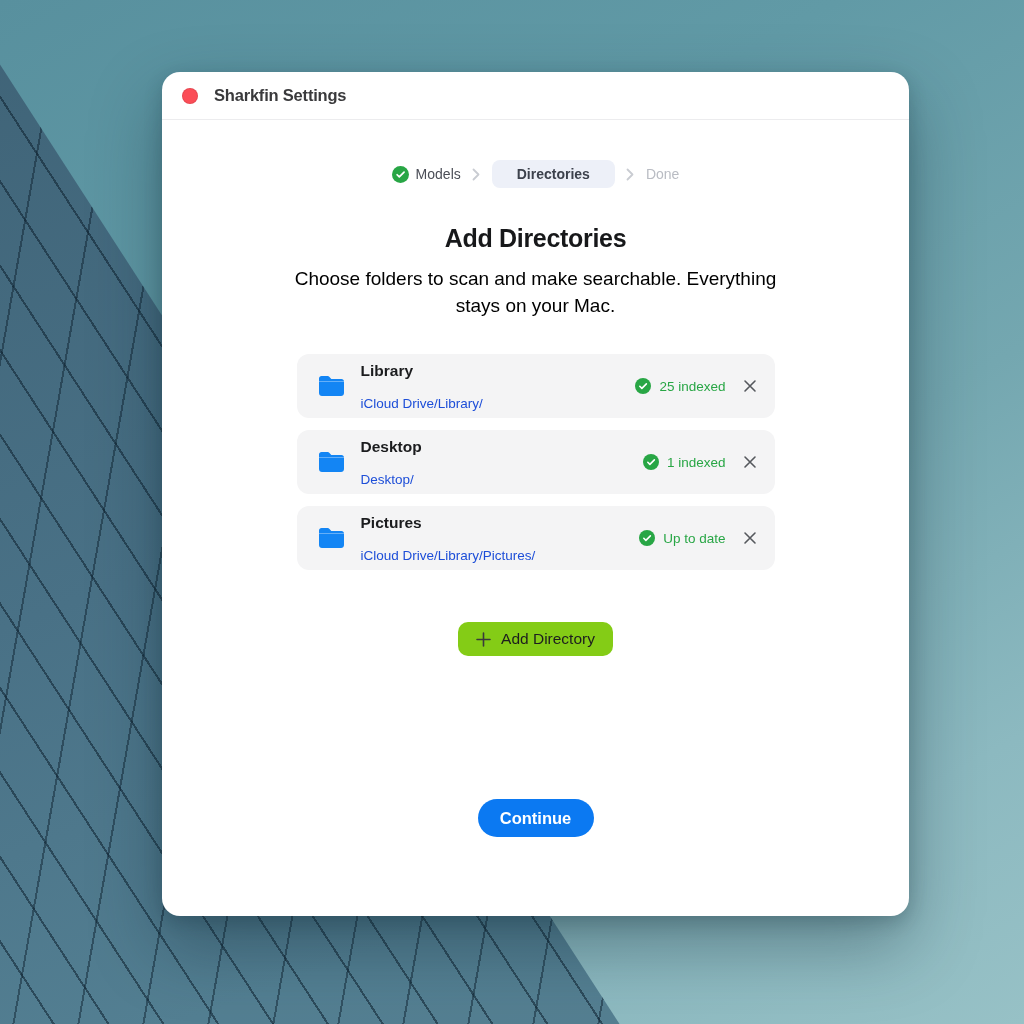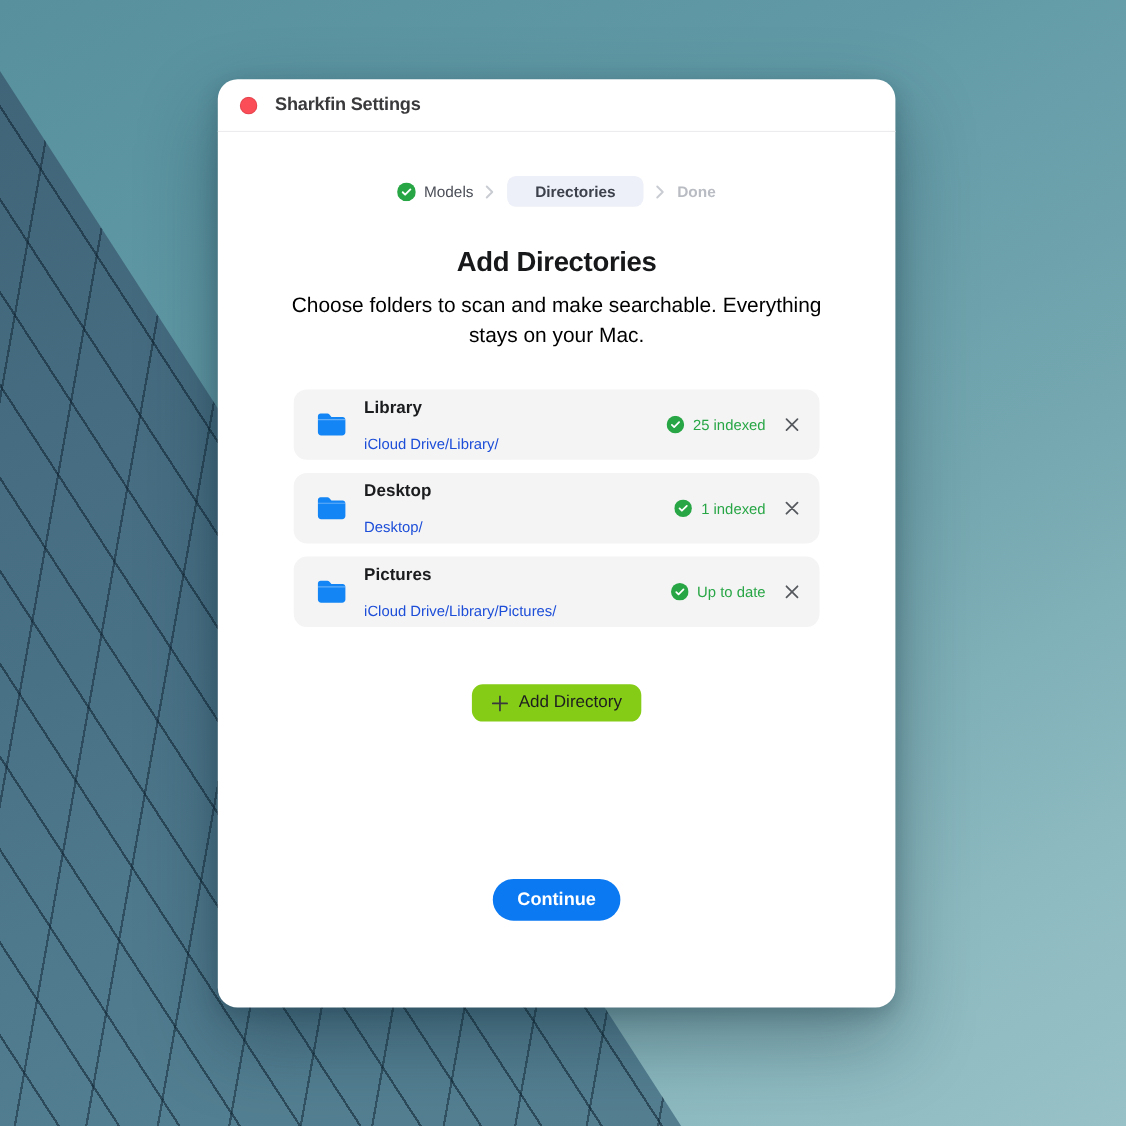--- a/index.html
+++ b/index.html
@@ -10,40 +10,40 @@
   .bg-sky { position:absolute; inset:0;
     background:linear-gradient(150deg,#58909e 0%,#619aa6 30%,#74a7b0 58%,#8cb9c0 82%,#97c1c6 100%); }
   .bg-building { position:absolute; inset:0;
     clip-path:polygon(0 6.3%, 60.5% 100%, 0 100%);
     background:
       repeating-linear-gradient(57deg, rgba(13,32,46,0) 0 44px, rgba(13,32,46,.55) 44px 46px),
       repeating-linear-gradient(100deg, rgba(13,32,46,0) 0 62px, rgba(13,32,46,.48) 62px 64px),
       linear-gradient(160deg,#3f6377 0%,#497186 45%,#537f92 78%,#567f90 100%); }
 
   
-  .window { position:absolute; left:162px; top:72px; width:616px; height:844px;
+  .window { position:absolute; left:162px; top:72px; width:747px; height:844px;
     background:#ffffff; border-radius:18px;
-    box-shadow:0 30px 70px rgba(15,40,52,.38), 0 6px 18px rgba(15,40,52,.22);margin-left:36px; }
+    box-shadow:0 30px 70px rgba(15,40,52,.38), 0 6px 18px rgba(15,40,52,.22); }
 
   .titlebar { height:48px; display:flex; align-items:center; padding:0 20px;
     border-bottom:1px solid #ececee; }
   .traffic-light { width:16px; height:16px; border-radius:50%; background:#fb4d57;
     margin-right:16px; border:0.5px solid rgba(0,0,0,.08); }
   .window-title { font-size:16.5px; font-weight:700; color:#3a3a3c; letter-spacing:-.2px; }
 
   .content { text-align:center; }
 
   
   .stepper { margin-top:40px; display:flex; justify-content:center; align-items:center;
     gap:11px; font-size:14px; }
   .step { display:flex; align-items:center; gap:7px; }
   .step-complete { color:#4b4e57; font-weight:500; }
   .step-active { background:#edf0f8; border-radius:8px; padding:6px 25px;
     font-weight:700; color:#3c414c; }
-  .step-upcoming { color:#b9bcc3; font-weight:700; }
+  .step-upcoming { color:#b9bcc3; font-weight:400; }
   .chev { display:flex; color:#c9ccd2; }
 
   
   .page-title { margin-top:36px; font-size:25px; font-weight:700; color:#17181a;
     letter-spacing:-.3px; }
   .page-subtitle { margin:13px auto 0; max-width:500px; font-size:19px;
     line-height:1.4; color:#000000; }
 
   
   .dir-list { width:478px; margin:35px auto 0; }

